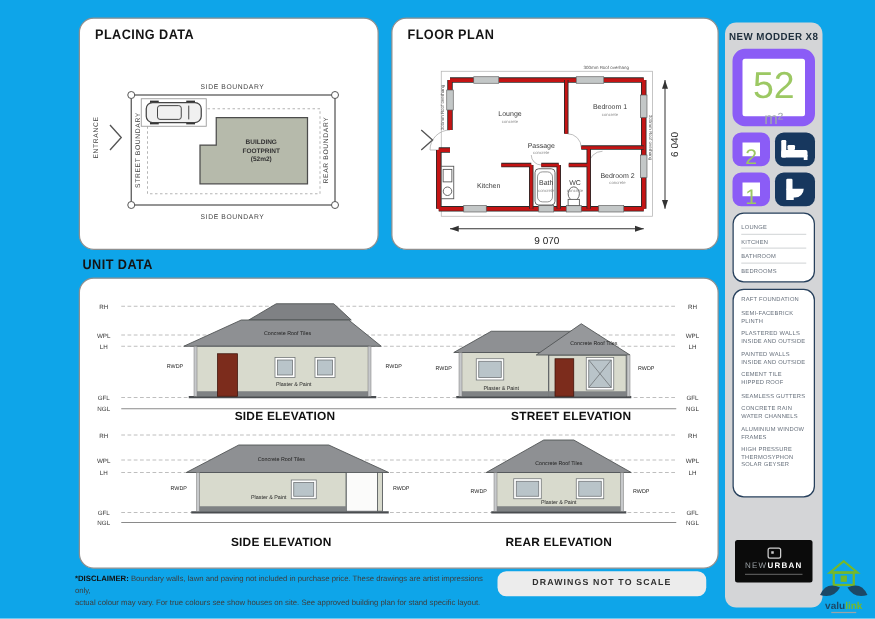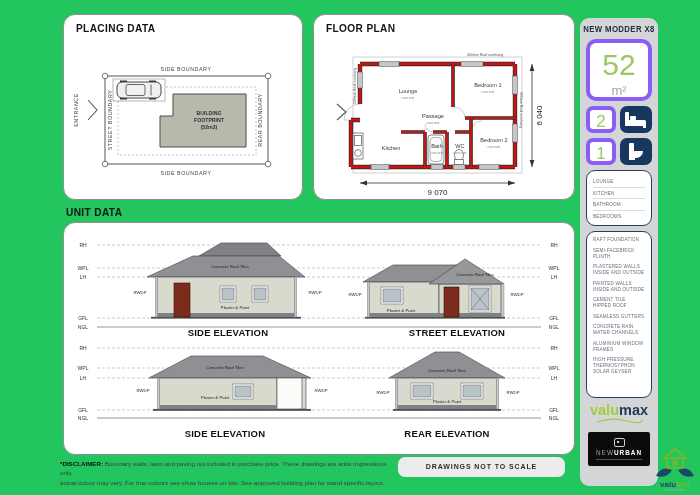--- a/index.html
+++ b/index.html
@@ -1,35 +1,35 @@
 <!DOCTYPE html>
 <html><head>
 <meta charset="utf-8">
 <style>
   html,body{margin:0;padding:0;background:#fff;}
-  #page{position:relative;width:700px;height:495px;background:#22c55e;overflow:hidden;
+  #page{position:relative;width:700px;height:495px;background:#0ea5e9;overflow:hidden;
         font-family:"Liberation Sans",sans-serif;}
   .panel{position:absolute;background:#fff;border:1.4px solid #8f8f8f;border-radius:12px;box-sizing:border-box;}
   .ptitle{position:absolute;font-size:11px;font-weight:bold;color:#141414;letter-spacing:.4px;
           transform:scaleX(.92);transform-origin:left;white-space:nowrap;}
   svg{position:absolute;left:0;top:0;}
   svg text{font-family:"Liberation Sans",sans-serif;}
   .lvl{font-size:5px;fill:#333;}
   .lbl{font-size:4.3px;fill:#222;}
   .sub{font-size:3.4px;fill:#8a8a8a;}
   .room{font-size:5.6px;fill:#3c3c3c;}
   .cap{font-size:9.5px;font-weight:bold;fill:#101010;letter-spacing:.2px;}
   .dim{font-size:8px;fill:#222;}
   .tiny{font-size:3.6px;fill:#555;}
   .bnd{font-size:5.4px;fill:#444;letter-spacing:.5px;}
   
   #sidebar{position:absolute;left:580px;top:18px;width:78px;height:468px;background:#d4d5d7;border-radius:9px;}
   #sb-title{position:absolute;left:0;top:7px;width:100%;text-align:center;font-size:8.2px;font-weight:bold;
             color:#20303e;letter-spacing:.4px;transform:scaleX(.95);}
-  .sb-box{position:absolute;background:#fff;border:4px solid #8b5cf6;border-radius:10px;box-sizing:border-box;}
+  .sb-box{position:absolute;background:#fff;border:8px solid #8b5cf6;border-radius:10px;box-sizing:border-box;}
   .sb-icon{position:absolute;background:#17375e;border-radius:7px;display:flex;align-items:center;justify-content:center;}
   #area-num{display:block;text-align:center;font-size:30px;color:#9cc863;line-height:36px;margin-top:4px;}
   #area-unit{display:block;text-align:center;font-size:13px;color:#9fa8ac;}
   .cnt{display:block;text-align:center;font-size:17px;color:#9cc863;line-height:24px;}
   .sb-list{position:absolute;background:#fff;border:1.5px solid #27405c;border-radius:9px;box-sizing:border-box;
            padding:5px 6px;}
   .sb-room{font-size:4.6px;color:#67707c;letter-spacing:.2px;padding:3px 0 2.5px 0;border-bottom:.5px solid #d9dcdd;}
   .sb-room:last-child{border-bottom:none;}
   .sb-feat{font-size:4.6px;color:#67707c;letter-spacing:.2px;line-height:1.3;margin-bottom:4.6px;}
   #valumax{position:absolute;left:0;top:385px;width:100%;text-align:center;font-size:14.5px;font-weight:bold;line-height:14px;}
@@ -347,26 +347,20 @@
       <div class="sb-feat">SEMI-FACEBRICK PLINTH</div>
       <div class="sb-feat">PLASTERED WALLS INSIDE AND OUTSIDE</div>
       <div class="sb-feat">PAINTED WALLS INSIDE AND OUTSIDE</div>
       <div class="sb-feat">CEMENT TILE HIPPED ROOF</div>
       <div class="sb-feat">SEAMLESS GUTTERS</div>
       <div class="sb-feat">CONCRETE RAIN WATER CHANNELS</div>
       <div class="sb-feat">ALUMINIUM WINDOW FRAMES</div>
       <div class="sb-feat">HIGH PRESSURE THERMOSYPHON SOLAR GEYSER</div>
     </div>
 
-    <div id="valumax">
-      <span class="g">valu</span><span class="n">max</span>
-      <svg width="52" height="8" viewBox="0 0 52 8" style="position:static;display:block;margin:0 auto;">
-        <path d="M4,5 Q20,0 34,4 T50,3" fill="none" stroke="#a3cb3c" stroke-width="1.2"></path>
-      </svg>
-    </div>
 
     <div id="newurban">
       <div id="nu-mark"></div>
       <div id="nu-text">
         <span class="new">NEW</span><span class="urb">URBAN</span>
       </div>
       <div id="nu-rule"></div>
     </div>
   </div>
 

